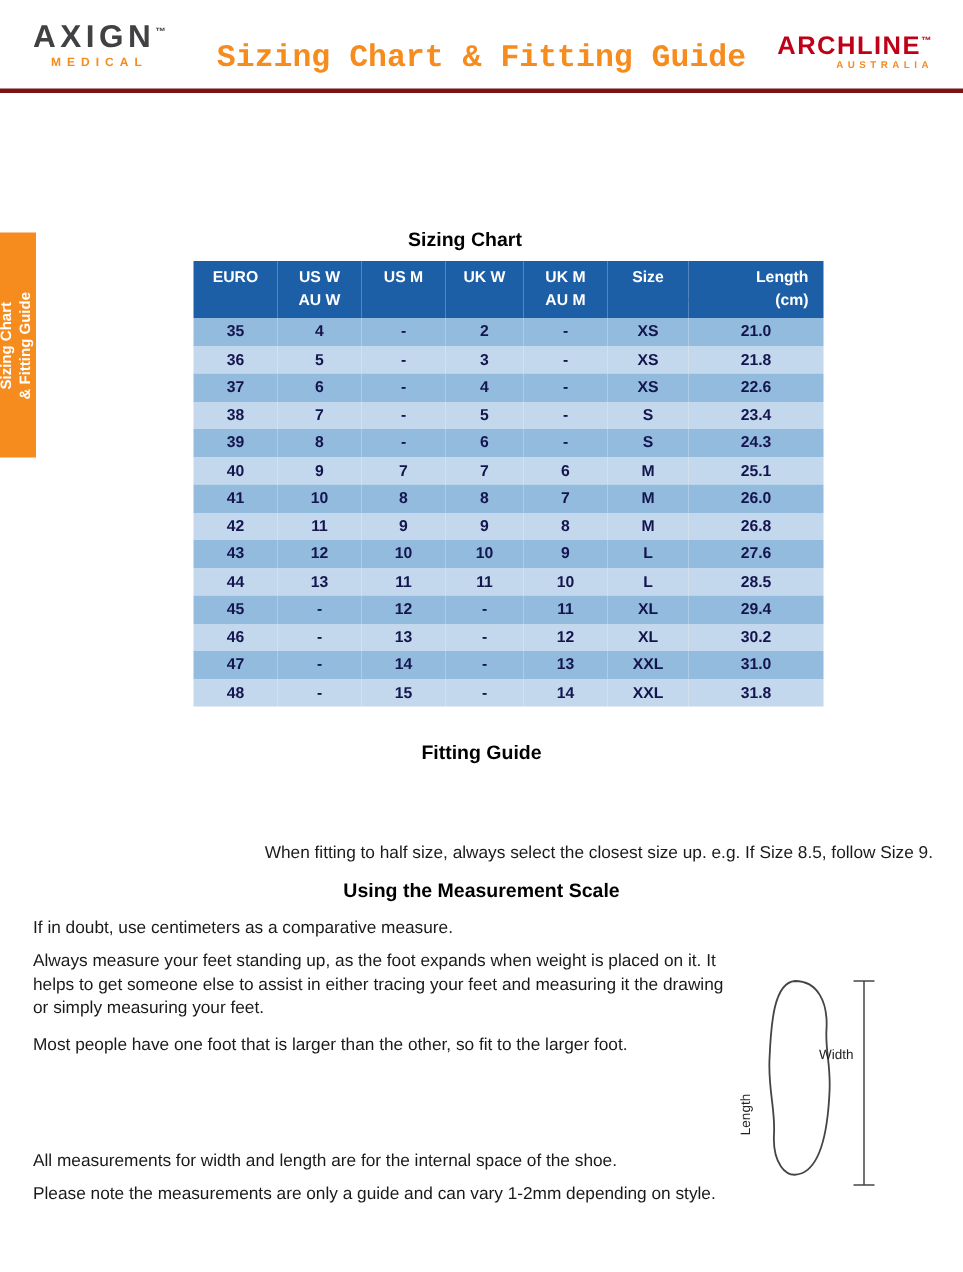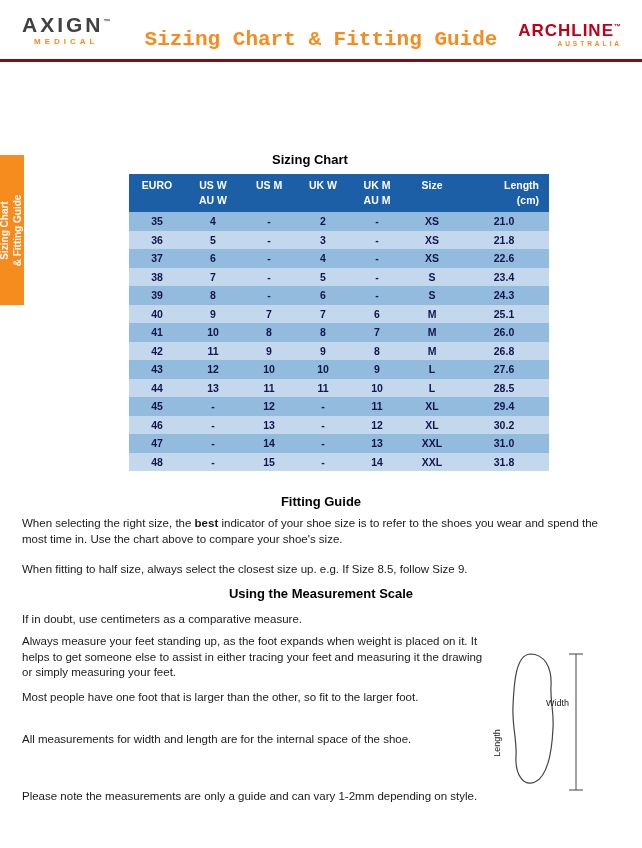--- a/index.html
+++ b/index.html
@@ -246,28 +246,27 @@
           <td>15</td>
           <td>-</td>
           <td>14</td>
           <td>XXL</td>
           <td>31.8</td>
         </tr>
       </tbody>
   </table>
 
   <div class="section-heading" style="top:494px;">Fitting Guide</div>
-  <p class="body-para" style="top:516px;"><span>When selecting the right size, the </span><b>best</b><span> indicator of your shoe size is to refer to the shoes you wear and spend the most time in. Use the chart above to compare your shoe's size.</span></p>
-  <p class="body-para" style="top:562px;">When fitting to half size, always select the closest size up. e.g. If Size 8.5, follow Size 9.</p>
+  <p class="body-para" style="top:562px;text-align:right;">When fitting to half size, always select the closest size up. e.g. If Size 8.5, follow Size 9.</p>
 
   <div class="section-heading" style="top:586px;">Using the Measurement Scale</div>
   <p class="body-para" style="top:612px;">If in doubt, use centimeters as a comparative measure.</p>
   <p class="body-para" style="top:634px;width:470px;">Always measure your feet standing up, as the foot expands when weight is placed on it. It helps to get someone else to assist in either tracing your feet and measuring it the drawing or simply measuring your feet.</p>
   <p class="body-para" style="top:690px;width:470px;">Most people have one foot that is larger than the other, so fit to the larger foot.</p>
-  <p class="body-para" style="top:732px;">All measurements for width and length are for the internal space of the shoe.</p>
+  <p class="body-para" style="top:767px;">All measurements for width and length are for the internal space of the shoe.</p>
   <p class="body-para" style="top:789px;">Please note the measurements are only a guide and can vary 1-2mm depending on style.</p>
 
   <div class="foot-diagram">
     <svg viewBox="0 0 100 148" xmlns="http://www.w3.org/2000/svg">
       <path d="M40,6 C55,6 62,20 61,38 C60,52 64,62 63,80 C62,102 58,128 45,134 C33,139 25,126 26,108 C27,92 22,78 23,58 C24,34 26,7 40,6 Z" fill="none" stroke="#444" stroke-width="1.2"></path>
       <line x1="86" y1="6" x2="86" y2="142" stroke="#444" stroke-width="1"></line>
       <line x1="79" y1="6" x2="93" y2="6" stroke="#444" stroke-width="1"></line>
       <line x1="79" y1="142" x2="93" y2="142" stroke="#444" stroke-width="1"></line>
       <text x="56" y="58" text-anchor="start">Width</text>
       <text x="10" y="95" text-anchor="middle" transform="rotate(-90 10 95)">Length</text>

